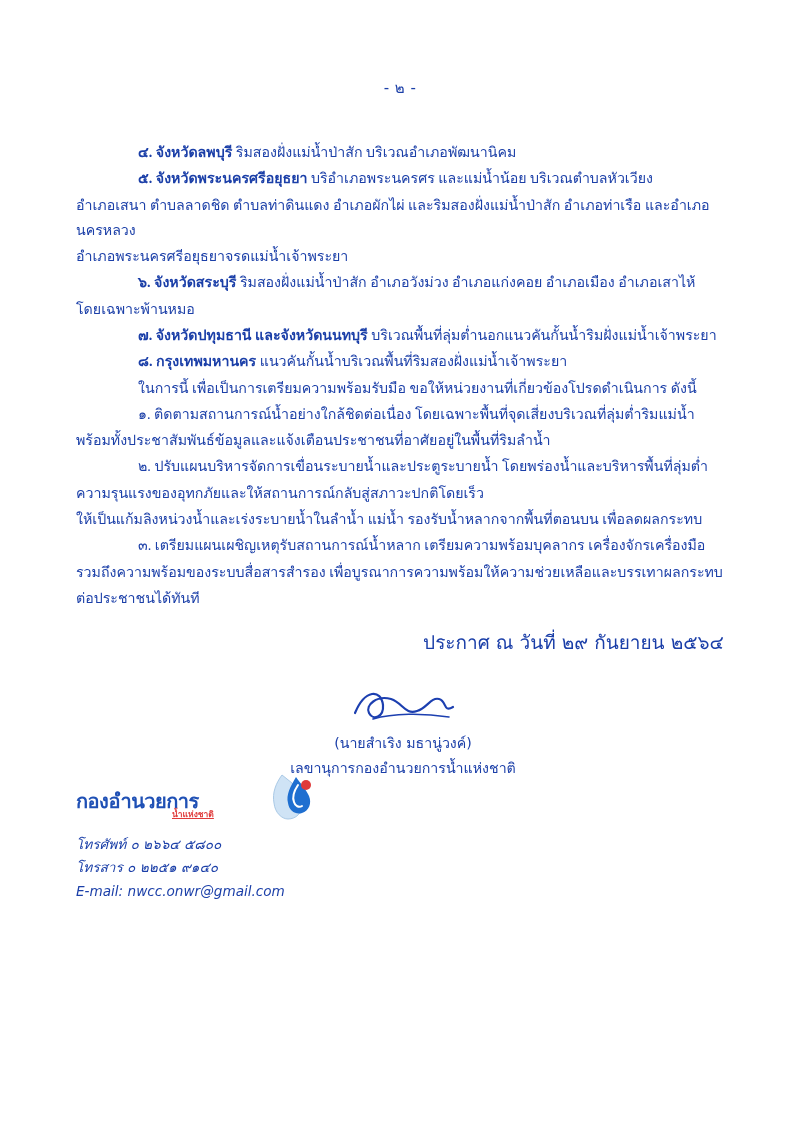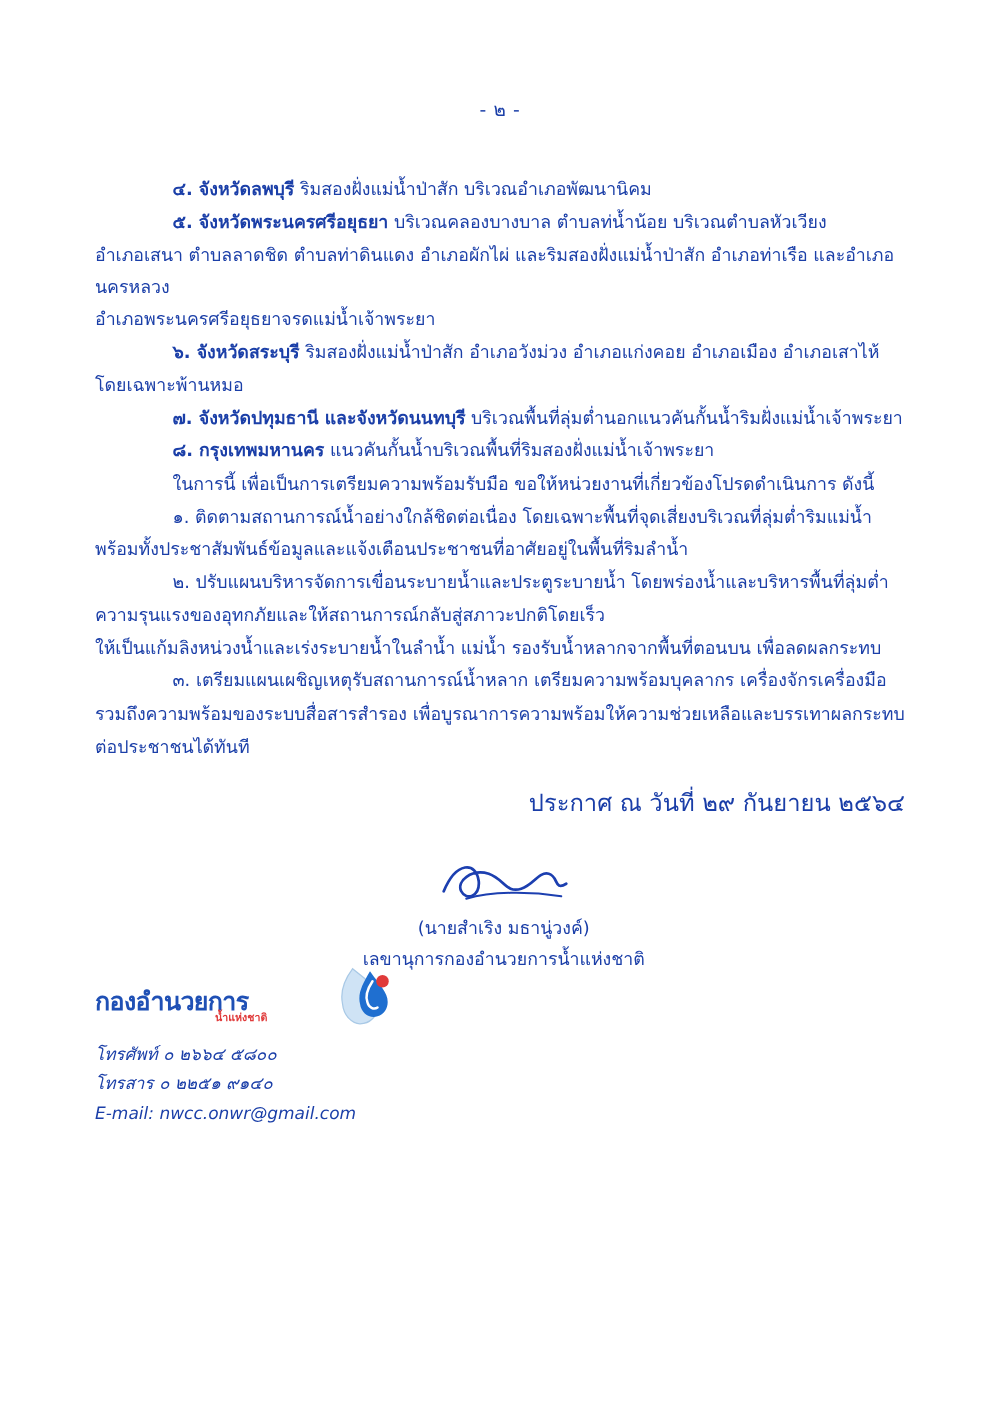--- a/index.html
+++ b/index.html
@@ -31,20 +31,21 @@
   }
   .body-text {
     margin-top: 40px;
     font-size: 14.2px;
     line-height: 1.78;
     color: #1b3fa8;
     text-align: left;
   }
   .para {
     margin: 0 0 1px 0;
+    font-family: Liberation Serif, serif;
   }
   .indent {
     text-indent: 62px;
   }
   .bold {
     font-weight: bold;
   }
   .announce-line {
     margin-top: 16px;
     text-align: right;
@@ -87,20 +88,21 @@
     color: #1f50b5;
     letter-spacing: -0.5px;
   }
   .logo-sub {
     position: absolute;
     left: 96px;
     top: 32px;
     font-size: 8.5px;
     color: #e03a3a;
     font-weight: bold;
+    text-decoration: underline;
   }
   .logo-mark {
     position: absolute;
     left: 186px;
     top: -4px;
     width: 56px;
     height: 52px;
   }
   .contact {
     margin-top: 6px;
@@ -115,21 +117,21 @@
 </style>
 </head>
 <body>
 
 <div class="page">
 
   <div class="page-number">- ๒ -</div>
 
   <div class="body-text">
     <p class="para indent"><span class="bold">๔. จังหวัดลพบุรี</span><span> ริมสองฝั่งแม่น้ำป่าสัก บริเวณอำเภอพัฒนานิคม</span></p>
-    <p class="para indent"><span class="bold">๕. จังหวัดพระนครศรีอยุธยา</span><span> บริเวณคลองบางบาล ตำบลท่น้ำน้อย บริเวณตำบลหัวเวียง</span></p>
+    <p class="para indent"><span class="bold">๕. จังหวัดพระนครศรีอยุธยา</span><span> บริอำเภอพระนครศร และแม่น้ำน้อย บริเวณตำบลหัวเวียง</span></p>
     <p class="para"><span>อำเภอเสนา ตำบลลาดชิด ตำบลท่าดินแดง อำเภอผักไผ่ และริมสองฝั่งแม่น้ำป่าสัก อำเภอท่าเรือ และอำเภอนครหลวง</span></p>
     <p class="para"><span>อำเภอพระนครศรีอยุธยาจรดแม่น้ำเจ้าพระยา</span></p>
     <p class="para indent"><span class="bold">๖. จังหวัดสระบุรี</span><span> ริมสองฝั่งแม่น้ำป่าสัก อำเภอวังม่วง อำเภอแก่งคอย อำเภอเมือง อำเภอเสาไห้</span></p>
     <p class="para"><span>โดยเฉพาะพ้านหมอ</span></p>
     <p class="para indent"><span class="bold">๗. จังหวัดปทุมธานี และจังหวัดนนทบุรี</span><span> บริเวณพื้นที่ลุ่มต่ำนอกแนวคันกั้นน้ำริมฝั่งแม่น้ำเจ้าพระยา</span></p>
     <p class="para indent"><span class="bold">๘. กรุงเทพมหานคร</span><span> แนวคันกั้นน้ำบริเวณพื้นที่ริมสองฝั่งแม่น้ำเจ้าพระยา</span></p>
     <p class="para indent"><span>ในการนี้ เพื่อเป็นการเตรียมความพร้อมรับมือ ขอให้หน่วยงานที่เกี่ยวข้องโปรดดำเนินการ ดังนี้</span></p>
     <p class="para indent"><span>๑. ติดตามสถานการณ์น้ำอย่างใกล้ชิดต่อเนื่อง โดยเฉพาะพื้นที่จุดเสี่ยงบริเวณที่ลุ่มต่ำริมแม่น้ำ</span></p>
     <p class="para"><span>พร้อมทั้งประชาสัมพันธ์ข้อมูลและแจ้งเตือนประชาชนที่อาศัยอยู่ในพื้นที่ริมลำน้ำ</span></p>
     <p class="para indent"><span>๒. ปรับแผนบริหารจัดการเขื่อนระบายน้ำและประตูระบายน้ำ โดยพร่องน้ำและบริหารพื้นที่ลุ่มต่ำ</span></p>

